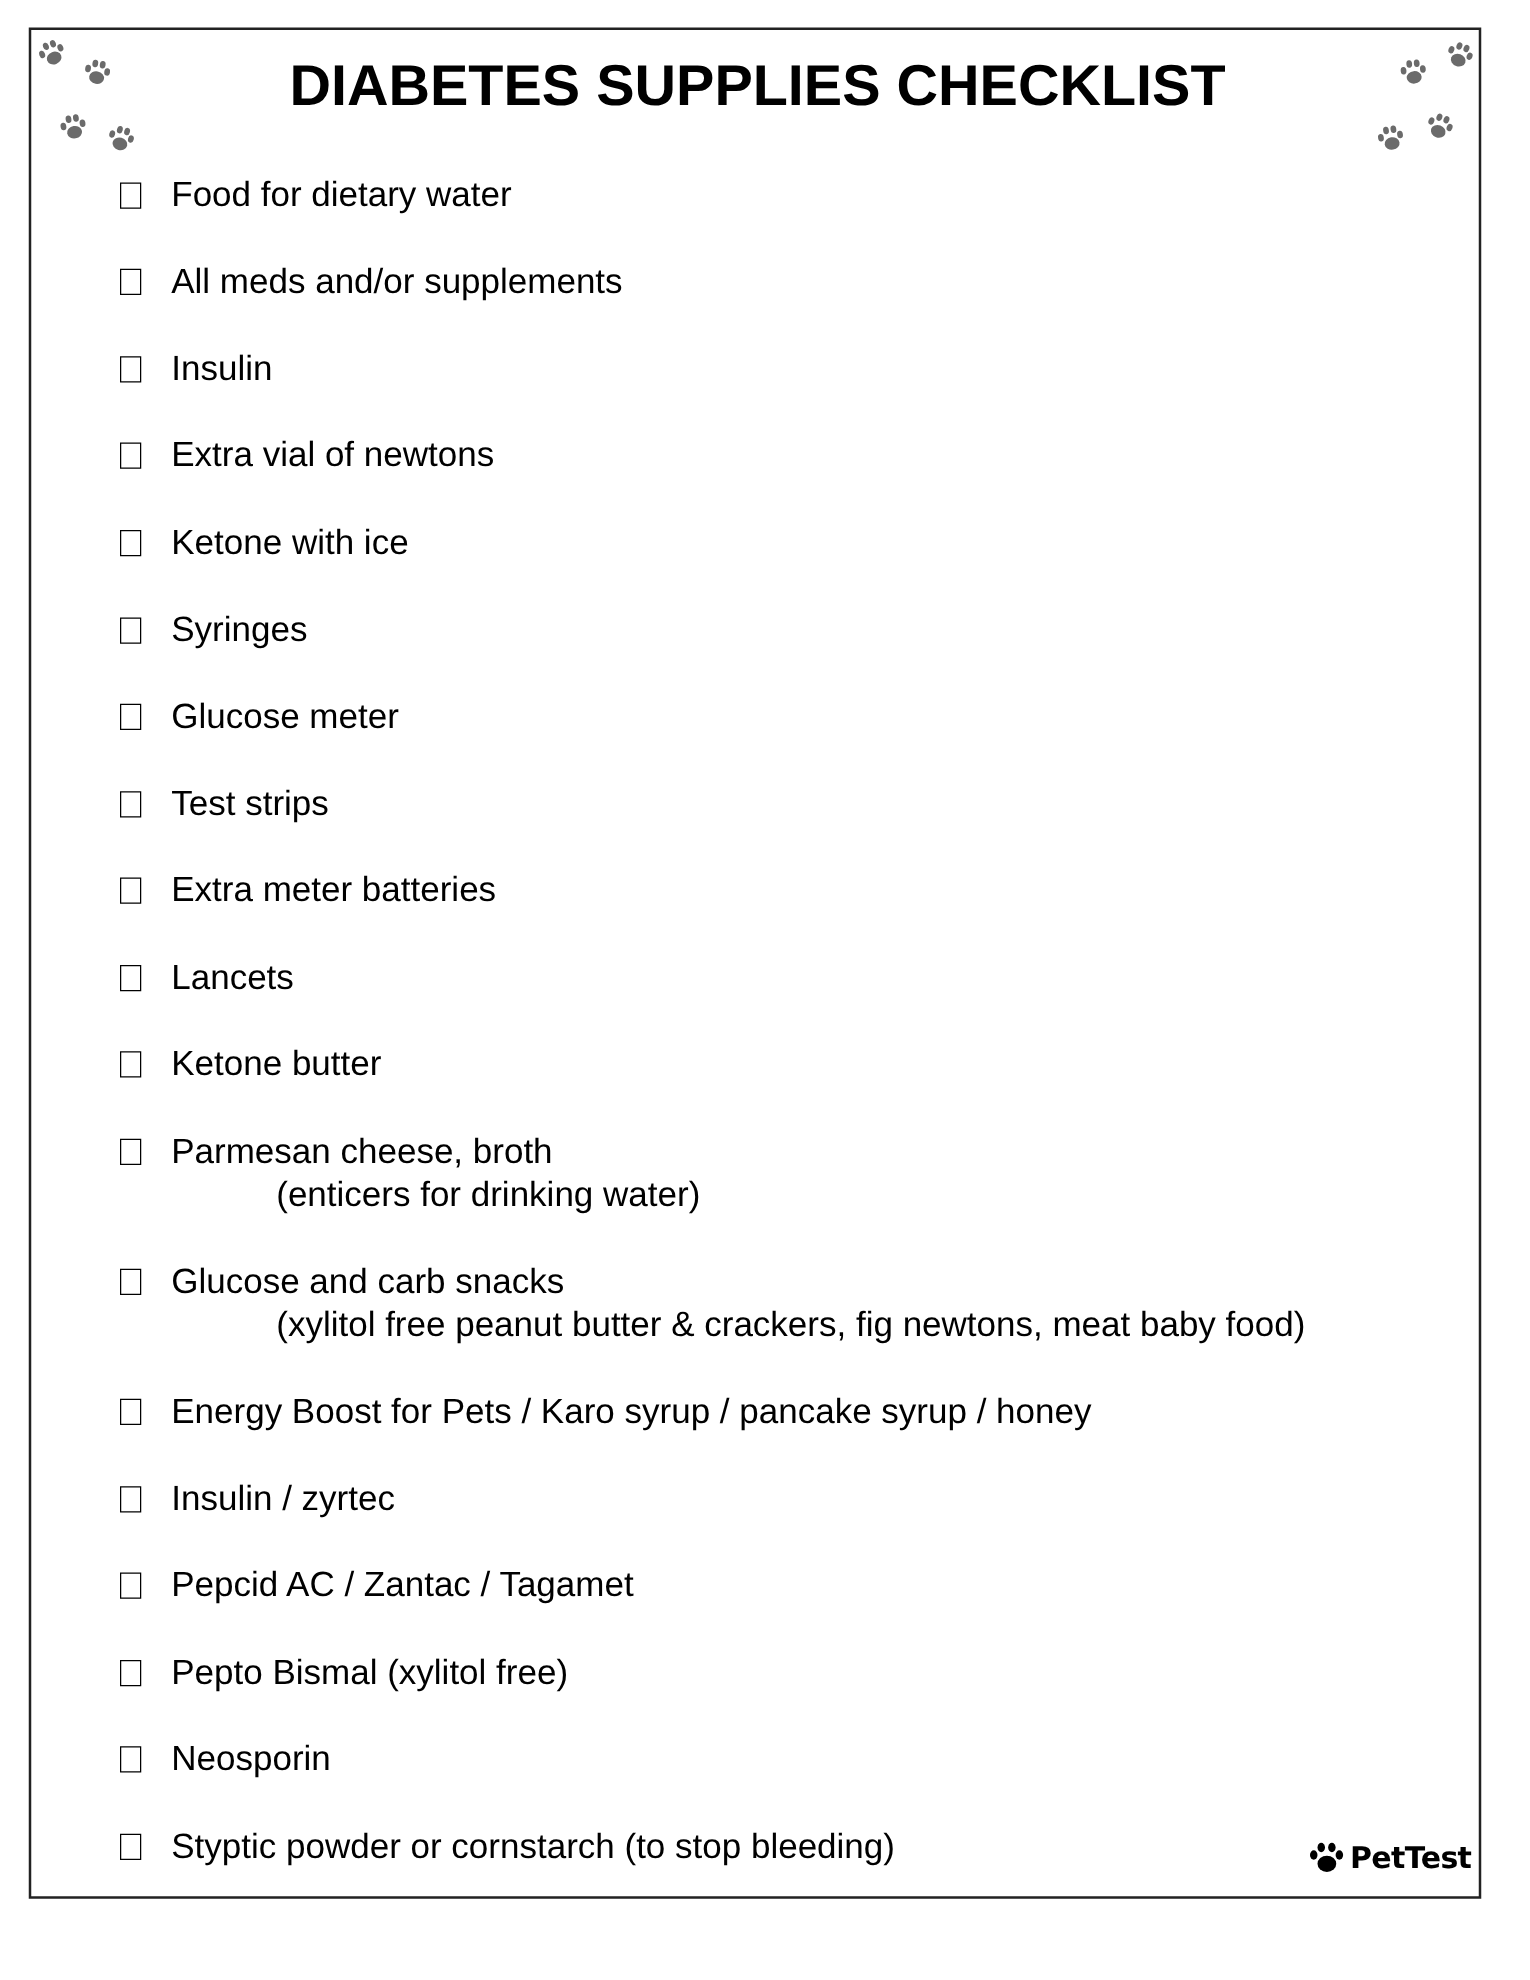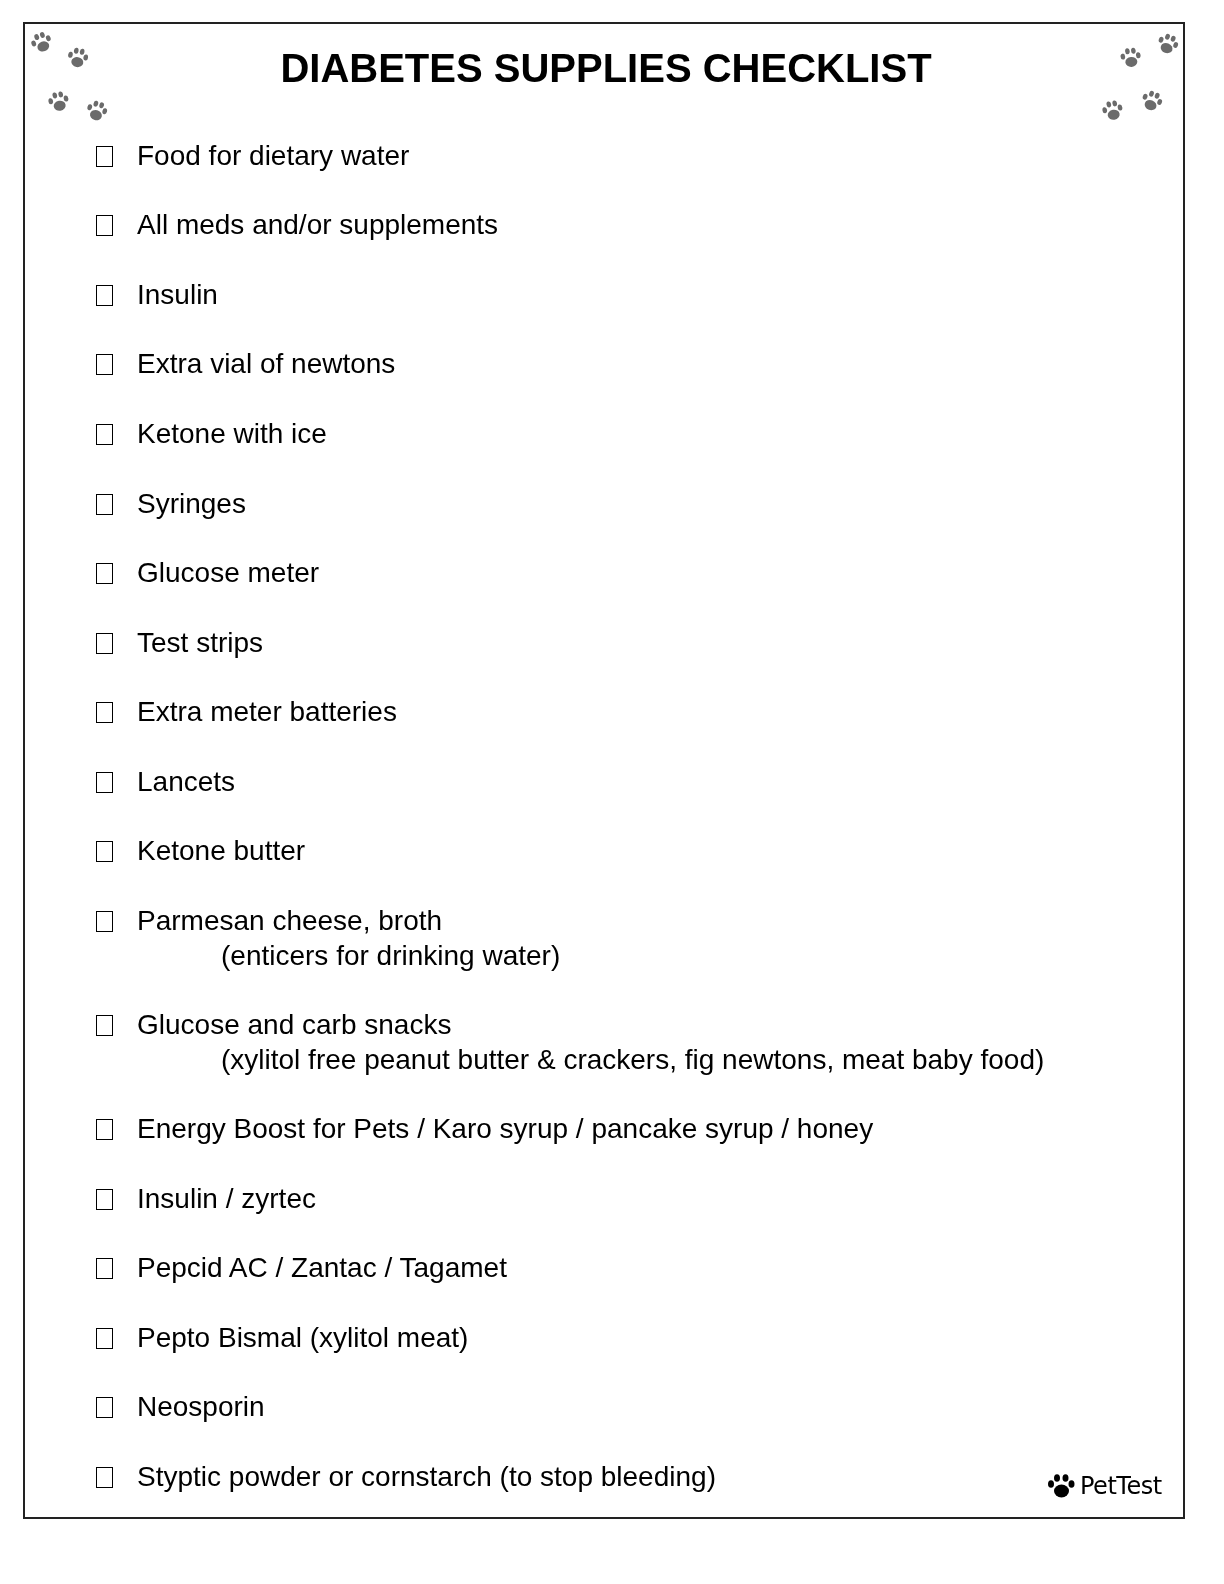--- a/index.html
+++ b/index.html
@@ -1,27 +1,27 @@
 <!DOCTYPE html>
 <html><head>
 <meta charset="utf-8">
 <style>
   html, body { margin: 0; padding: 0; background: #ffffff; }
   body { width: 1224px; height: 1584px; position: relative; overflow: hidden; font-family: "Liberation Sans", sans-serif; color: #000; }
   .frame { position: absolute; left: 23px; top: 22px; width: 1162px; height: 1497px; border: 2px solid #222; box-sizing: border-box; }
-  .title { position: absolute; left: 0; top: 33px; width: 1212px; text-align: center; font-weight: bold; font-size: 40px; letter-spacing: 0px; line-height: 70px; }
+  .title { position: absolute; left: 0; top: 33px; width: 1212px; text-align: center; font-weight: bold; font-size: 46px; letter-spacing: 0px; line-height: 70px; }
   .paw { position: absolute; width: 26px; height: 26px; }
   .paw svg { width: 100%; height: 100%; display: block; }
   .item { position: absolute; left: 96px; font-size: 28px; line-height: 34px; }
   .box { position: absolute; left: 0; top: 7px; width: 17px; height: 21px; border: 1.6px solid #000; box-sizing: border-box; }
   .label { position: absolute; left: 41px; top: 0; white-space: nowrap; }
   .sub { position: absolute; left: 125px; top: 35px; white-space: nowrap; }
   .logo { position: absolute; left: 1046px; top: 1472px; display: flex; align-items: center; gap: 4px; }
   .logo svg { width: 30px; height: 28px; display: block; }
-  .logo-text { font-family: "DejaVu Sans", sans-serif; font-weight: normal; font-size: 24px; letter-spacing: -0.5px; }
+  .logo-text { font-family: "DejaVu Sans", sans-serif; font-weight: bold; font-size: 24px; letter-spacing: -0.5px; }
 </style>
 </head>
 <body>
 
 <div class="frame"></div>
 
 <h1 class="title" style="margin:0;">DIABETES SUPPLIES CHECKLIST</h1>
 
 <div class="paw" style="left:28px;top:30px;transform:rotate(-20deg);">
     <svg viewBox="0 0 26 26">
@@ -173,21 +173,21 @@
 <div class="item" style="top:1182px;">
     <span class="box"></span>
     <span class="label">Insulin / zyrtec</span>
   </div>
 <div class="item" style="top:1251px;">
     <span class="box"></span>
     <span class="label">Pepcid AC / Zantac / Tagamet</span>
   </div>
 <div class="item" style="top:1321px;">
     <span class="box"></span>
-    <span class="label">Pepto Bismal (xylitol meat)</span>
+    <span class="label">Pepto Bismal (xylitol free)</span>
   </div>
 <div class="item" style="top:1390px;">
     <span class="box"></span>
     <span class="label">Neosporin</span>
   </div>
 <div class="item" style="top:1460px;">
     <span class="box"></span>
     <span class="label">Styptic powder or cornstarch (to stop bleeding)</span>
   </div>
 

